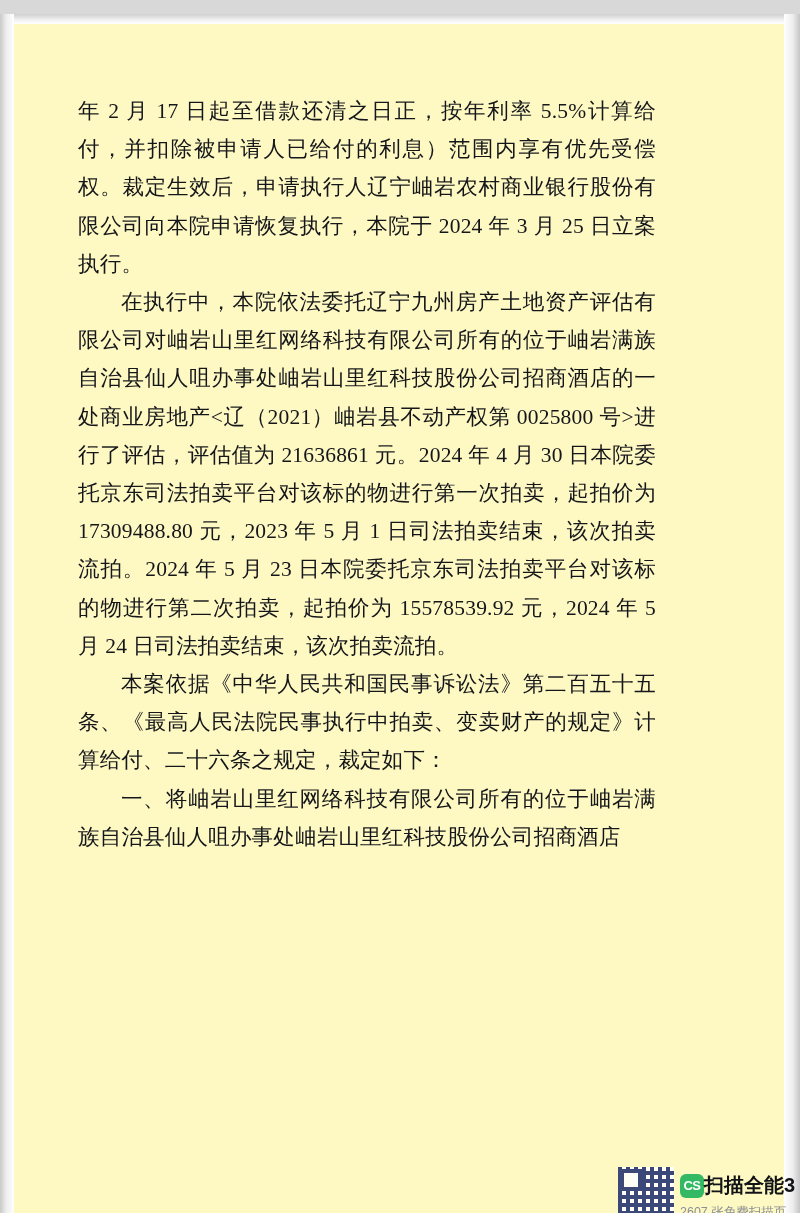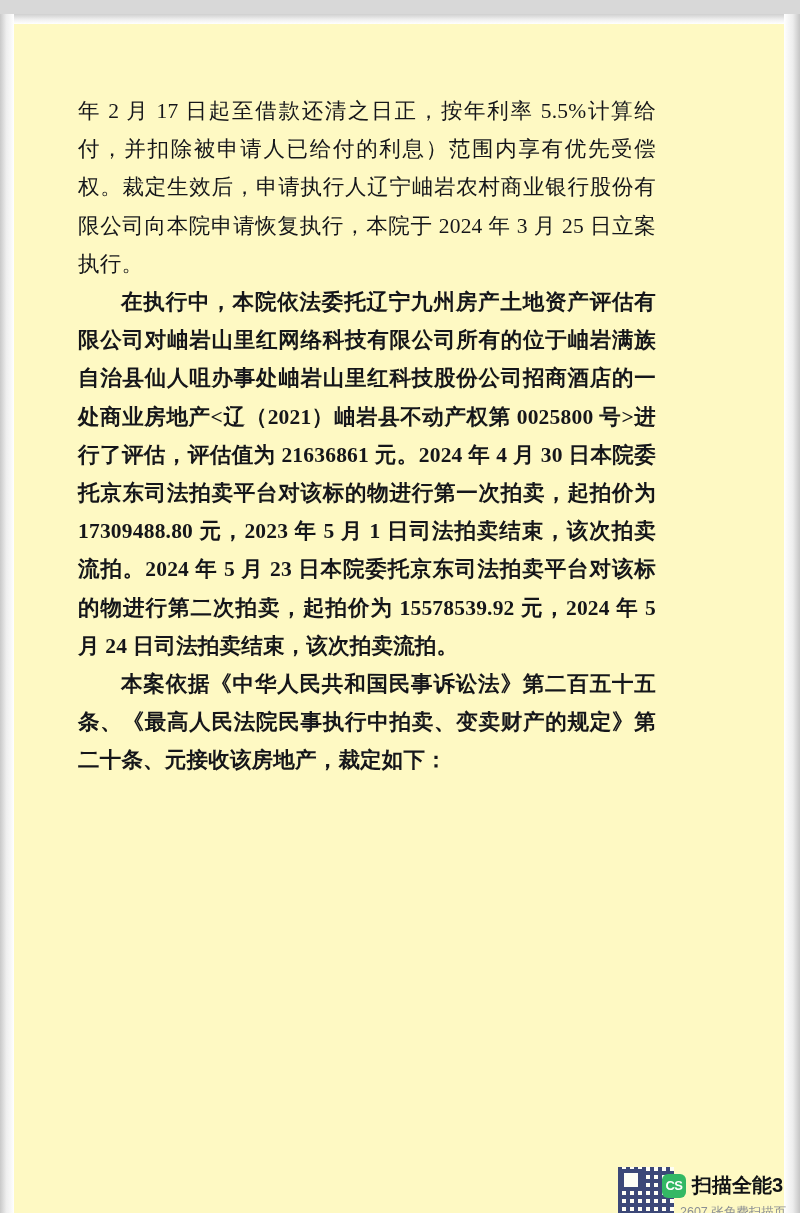--- a/index.html
+++ b/index.html
@@ -59,21 +59,20 @@
     line-height: 38.2px;
     color: #15161a;
     text-align: justify;
     text-justify: inter-ideograph;
     letter-spacing: 0.2px;
     text-indent: 0;
     font-weight: 500;
   }
   p.indent {
     text-indent: 43px;
-    font-weight: bold;
   }
   .watermark {
     position: absolute;
     right: 0;
     bottom: 0;
     width: 182px;
     height: 66px;
     overflow: hidden;
   }
   .qr {
@@ -91,25 +90,25 @@
   .qr::after {
     content: "";
     position: absolute;
     left: 2px; top: 2px;
     width: 14px; height: 14px;
     border: 4px solid #1b2a6b;
     background: #fff;
   }
   .wm-brand {
     position: absolute;
-    left: 44px;
+    left: 62px;
     bottom: 28px;
     display: flex;
     align-items: center;
-    gap: 6px;
+    gap: 0;
   }
   .cs-badge {
     width: 24px;
     height: 24px;
     border-radius: 6px;
     background: #33b864;
     color: #ffffff;
     font-family: "Liberation Sans", sans-serif;
     font-size: 13px;
     font-weight: bold;
@@ -141,21 +140,22 @@
 <div class="page">
 
   <div class="scan-edge-top"></div>
   <div class="scan-edge-left"></div>
   <div class="scan-edge-right"></div>
   <div class="scan-edge-bottom"></div>
 
   <div class="doc-body">
     <p class="para">年 2 月 17 日起至借款还清之日正，按年利率 5.5%计算给付，并扣除被申请人已给付的利息）范围内享有优先受偿权。裁定生效后，申请执行人辽宁岫岩农村商业银行股份有限公司向本院申请恢复执行，本院于 2024 年 3 月 25 日立案执行。</p>
     <p class="para indent">在执行中，本院依法委托辽宁九州房产土地资产评估有限公司对岫岩山里红网络科技有限公司所有的位于岫岩满族自治县仙人咀办事处岫岩山里红科技股份公司招商酒店的一处商业房地产&lt;辽（2021）岫岩县不动产权第 0025800 号&gt;进行了评估，评估值为 21636861 元。2024 年 4 月 30 日本院委托京东司法拍卖平台对该标的物进行第一次拍卖，起拍价为 17309488.80 元，2023 年 5 月 1 日司法拍卖结束，该次拍卖流拍。2024 年 5 月 23 日本院委托京东司法拍卖平台对该标的物进行第二次拍卖，起拍价为 15578539.92 元，2024 年 5 月 24 日司法拍卖结束，该次拍卖流拍。</p>
-    <p class="para indent">本案依据《中华人民共和国民事诉讼法》第二百五十五条、《最高人民法院民事执行中拍卖、变卖财产的规定》第二十条、元接收该房地产，裁定如下：</p>
+    <p class="para indent">本案依据《中华人民共和国民事诉讼法》第二百五十五条、《最高人民法院民事执行中拍卖、变卖财产的规定》计算给付、二十六条之规定，裁定如下：</p>
+    <p class="para indent">一、将岫岩山里红网络科技有限公司所有的位于岫岩满族自治县仙人咀办事处岫岩山里红科技股份公司招商酒店</p>
   </div>
 
   <div class="watermark">
     <div class="qr"></div>
     <div class="wm-brand">
       <div class="cs-badge">CS</div>
       <div class="wm-title">扫描全能3</div>
     </div>
     <div class="wm-sub">2607 张免费扫描页</div>
   </div>

